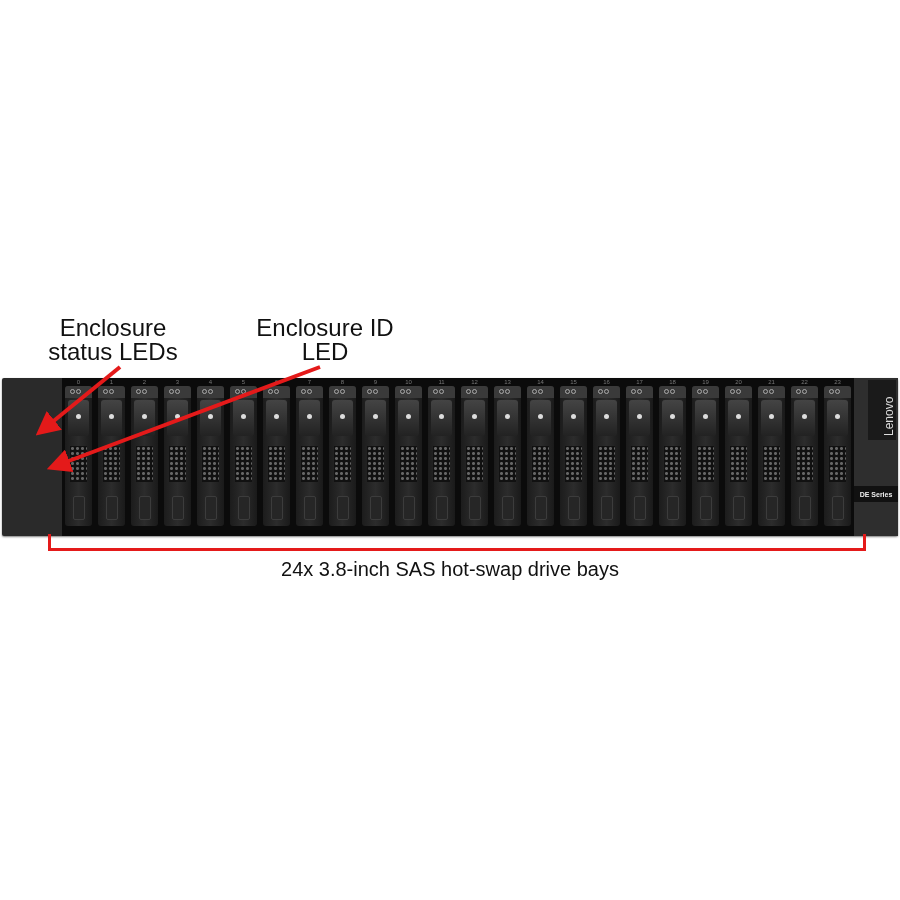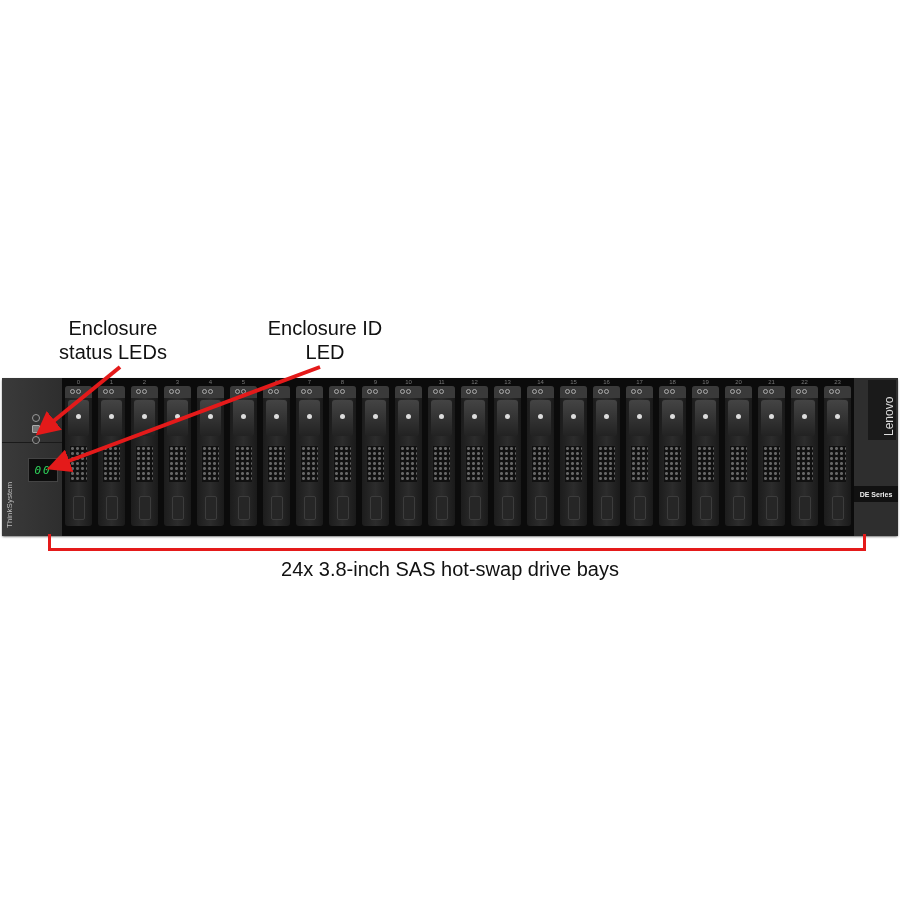--- a/index.html
+++ b/index.html
@@ -1,17 +1,17 @@
 <!DOCTYPE html>
 <html><head>
 <meta charset="utf-8">
 <style>
   html,body{margin:0;padding:0;background:#fff;}
   body{width:900px;height:900px;position:relative;overflow:hidden;font-family:"Liberation Sans",sans-serif;}
-  .label{position:absolute;color:#111;font-size:20px;line-height:24px;text-align:center;white-space:pre-line;}
+  .label{position:absolute;color:#111;font-size:24px;line-height:24px;text-align:center;white-space:pre-line;}
   .chassis{position:absolute;left:2px;top:378px;width:896px;height:158px;background:#2a2a2a;border-radius:2px;box-shadow:0 1px 2px rgba(0,0,0,.5);}
   .ear-left{position:absolute;left:0;top:0;width:60px;height:158px;background:linear-gradient(90deg,#3a3a3a,#2e2e2e);}
   .ear-left .seam{position:absolute;left:0;top:64px;width:60px;height:1px;background:#1a1a1a;}
   .led{position:absolute;left:30px;width:8px;height:8px;border-radius:50%;border:1px solid #999;box-sizing:border-box;}
   .led.sq{border-radius:1px;background:#777;border-color:#aaa;}
   .id-display{position:absolute;left:26px;top:80px;width:28px;height:22px;background:#0c0c0c;border:1px solid #444;display:flex;align-items:center;justify-content:center;color:#2fd35a;font-family:"DejaVu Sans Mono",monospace;font-size:11px;font-style:italic;letter-spacing:2px;}
   .brand-vert{position:absolute;left:3px;top:150px;transform:rotate(-90deg);transform-origin:left top;color:#bbb;font-size:8px;white-space:nowrap;}
   .bays{position:absolute;left:60px;top:0;width:792px;height:158px;background:#0b0b0b;}
   .bay{position:absolute;top:0;width:33px;height:158px;}
   .bay-num{position:absolute;top:1px;left:0;width:33px;text-align:center;color:#777;font-size:6px;line-height:7px;}
@@ -31,28 +31,20 @@
 </style>
 </head>
 <body>
 
 <div class="label" style="left:48px;top:316px;width:130px;">Enclosure
 status LEDs</div>
 <div class="label" style="left:250px;top:316px;width:150px;">Enclosure ID
 LED</div>
 
 <div class="chassis">
-  <div class="ear-left">
-    <div class="seam"></div>
-    <span class="led" style="top:36px;"></span>
-    <span class="led sq" style="top:47px;"></span>
-    <span class="led" style="top:58px;"></span>
-    <div class="id-display">00</div>
-    <div class="brand-vert">ThinkSystem</div>
-  </div>
 
   <div class="bays" id="bays">
       <div class="bay" style="left: 0px;">
         <div class="bay-num">0</div>
         <div class="carrier">
           <div class="top">
             <i style="left:5px"></i>
             <i style="left:11px"></i>
           </div>
           <div class="handle">

